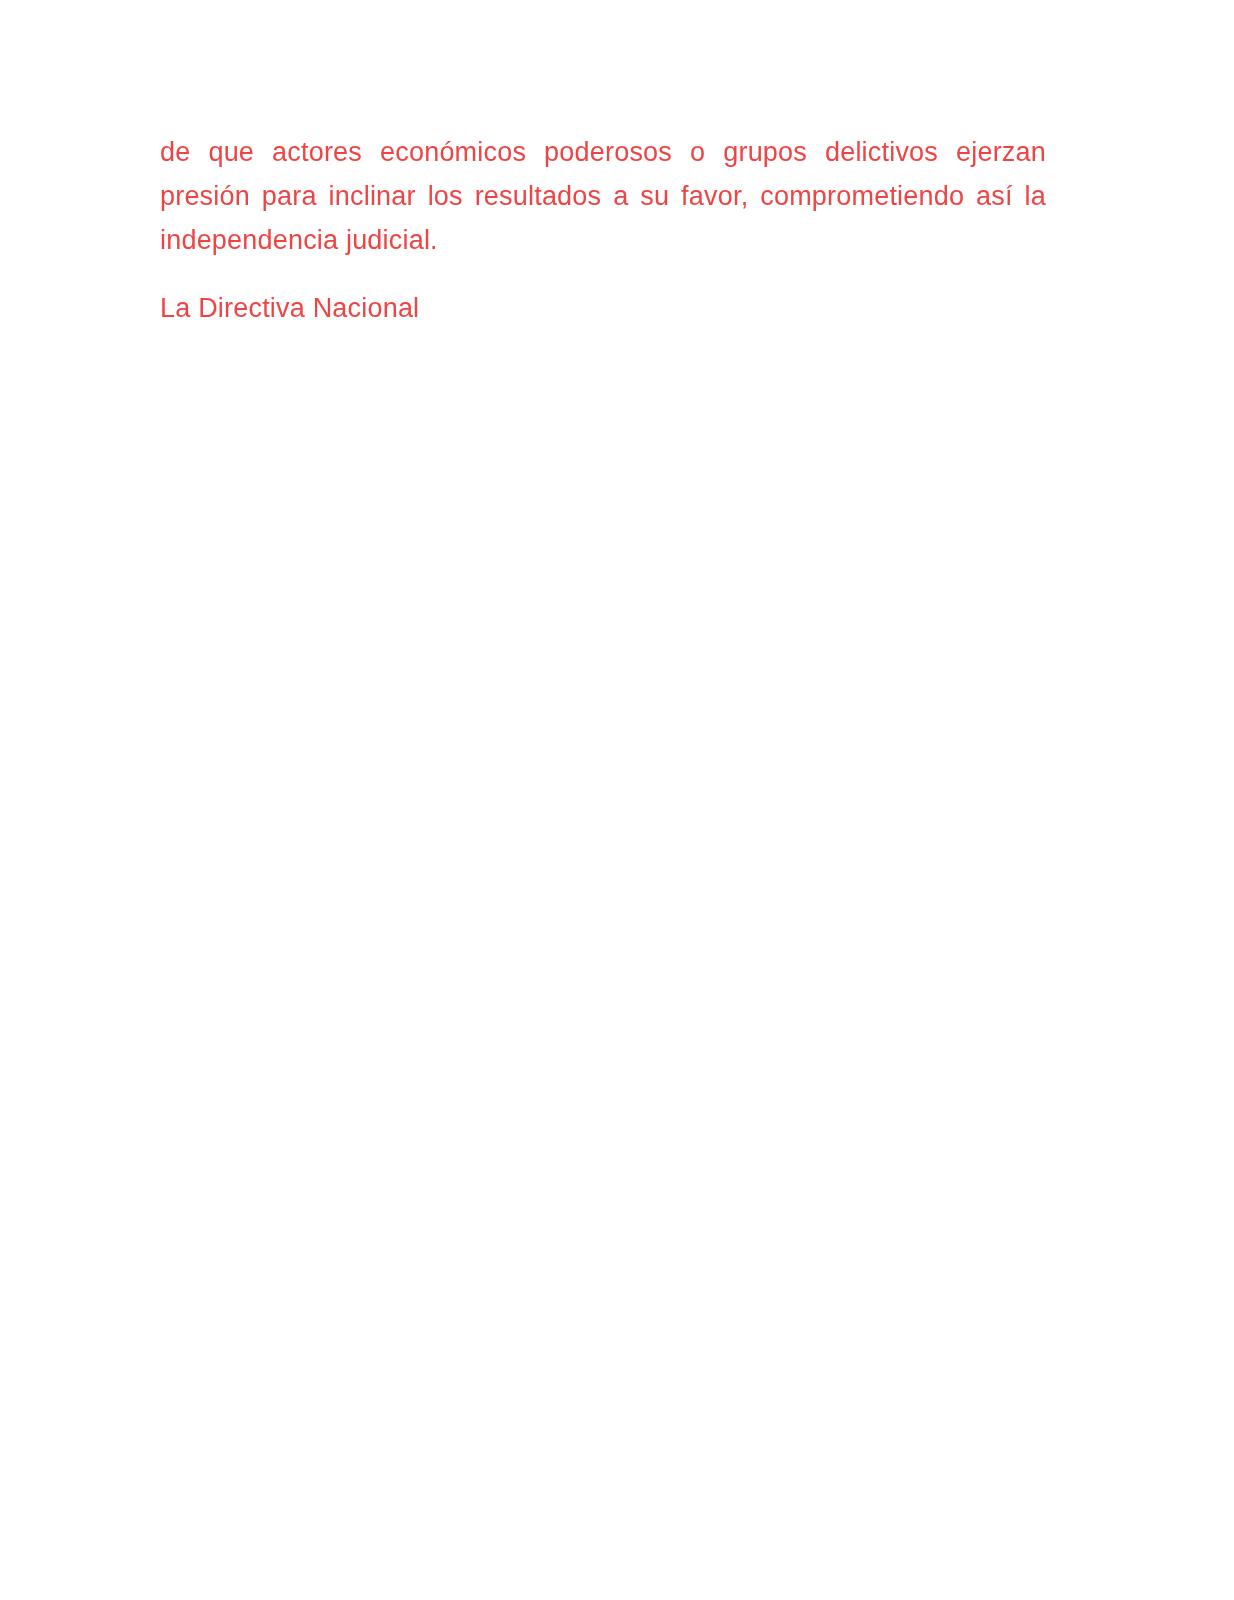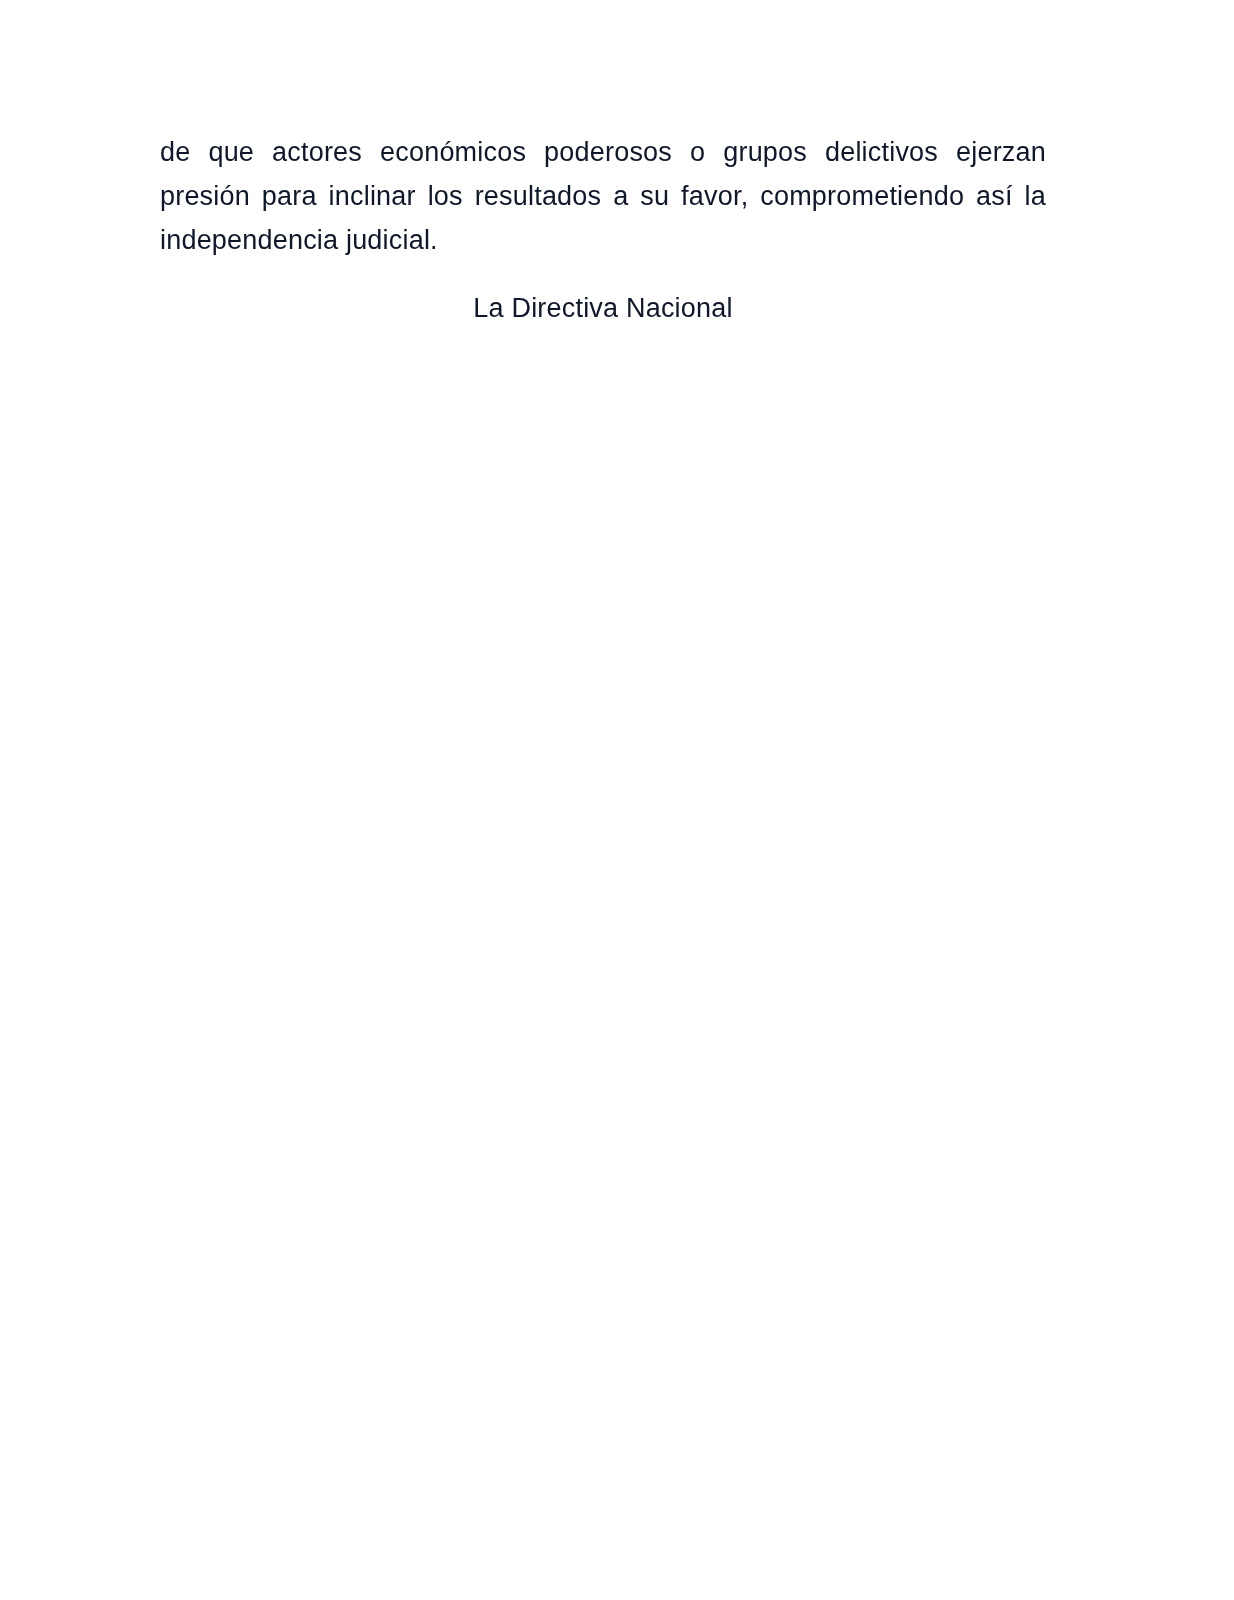--- a/index.html
+++ b/index.html
@@ -19,32 +19,32 @@
     top: 0;
     width: 1234px;
     height: 1600px;
     background: #ffffff;
   }
   .text-block {
     position: absolute;
     left: 160px;
     top: 130px;
     width: 886px;
-    color: #0f172a;
+    color: #ef4444;
     font-size: 27px;
     line-height: 44px;
     letter-spacing: 0.2px;
   }
   .text-block p {
     margin: 0 0 20px 0;
     text-align: justify;
     text-justify: inter-word;
   }
   .text-block p.signature {
-    text-align: center;
+    text-align: left;
     margin-top: 24px;
     margin-bottom: 0;
   }
 </style>
 </head>
 <body>
 
 <div class="page">
   <div class="text-block">
     <p>de que actores económicos poderosos o grupos delictivos ejerzan presión para inclinar los resultados a su favor, comprometiendo así la independencia judicial.</p>

